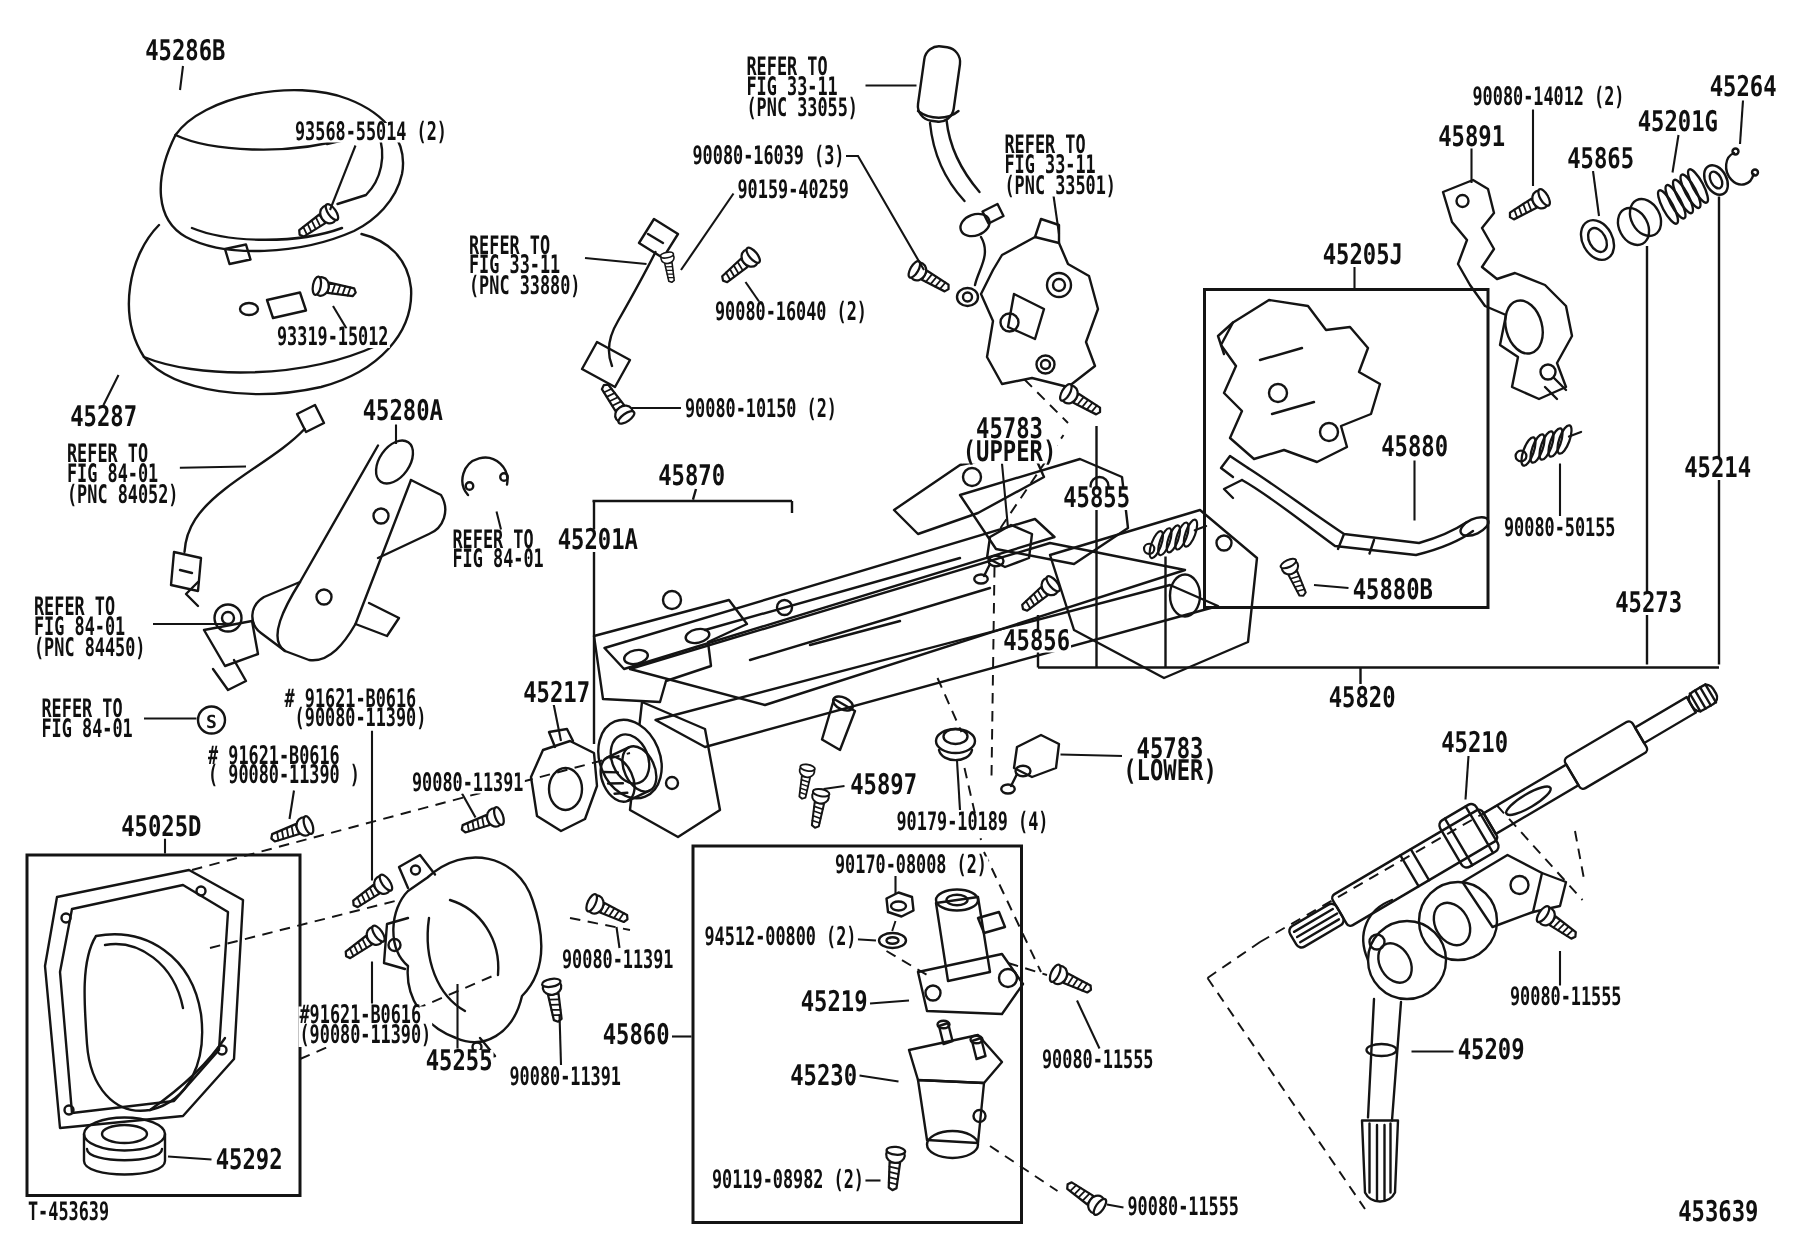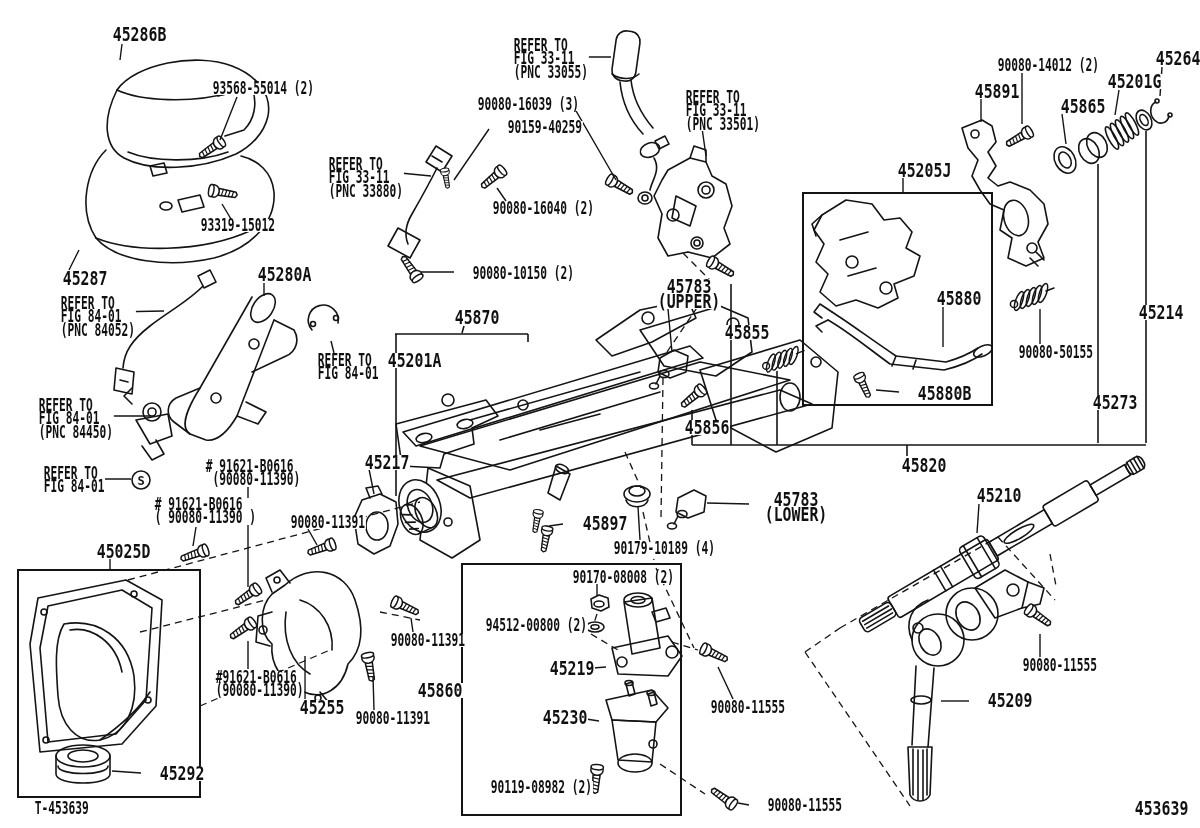--- a/index.html
+++ b/index.html
@@ -1,19 +1,19 @@
 <!DOCTYPE html>
 <html><head>
 <meta charset="utf-8">
 <style>
   html,body{margin:0;padding:0;background:#e8e8e8;}
   #sheet{position:relative;width:1200px;height:828px;background:#ffffff;overflow:hidden;
          font-family:"DejaVu Sans Mono",monospace;}
   #art{position:absolute;left:0;top:0;}
-  #callouts{position:absolute;left:16px;top:0;width:1044px;height:828px;}
+  #callouts{position:absolute;left:0;top:0;width:1044px;height:828px;}
   .callout{position:absolute;font-weight:bold;color:#101010;background:#ffffff;
            white-space:pre;transform-origin:0 0;padding:0 1px;}
   .lg{font-size:19px;line-height:15px;transform:scaleX(0.78);}
   .md{font-size:17px;line-height:13.4px;transform:scaleX(0.66);}
   .ctr{text-align:center;}
 </style>
 </head>
 <body>
 
 <div id="sheet">

